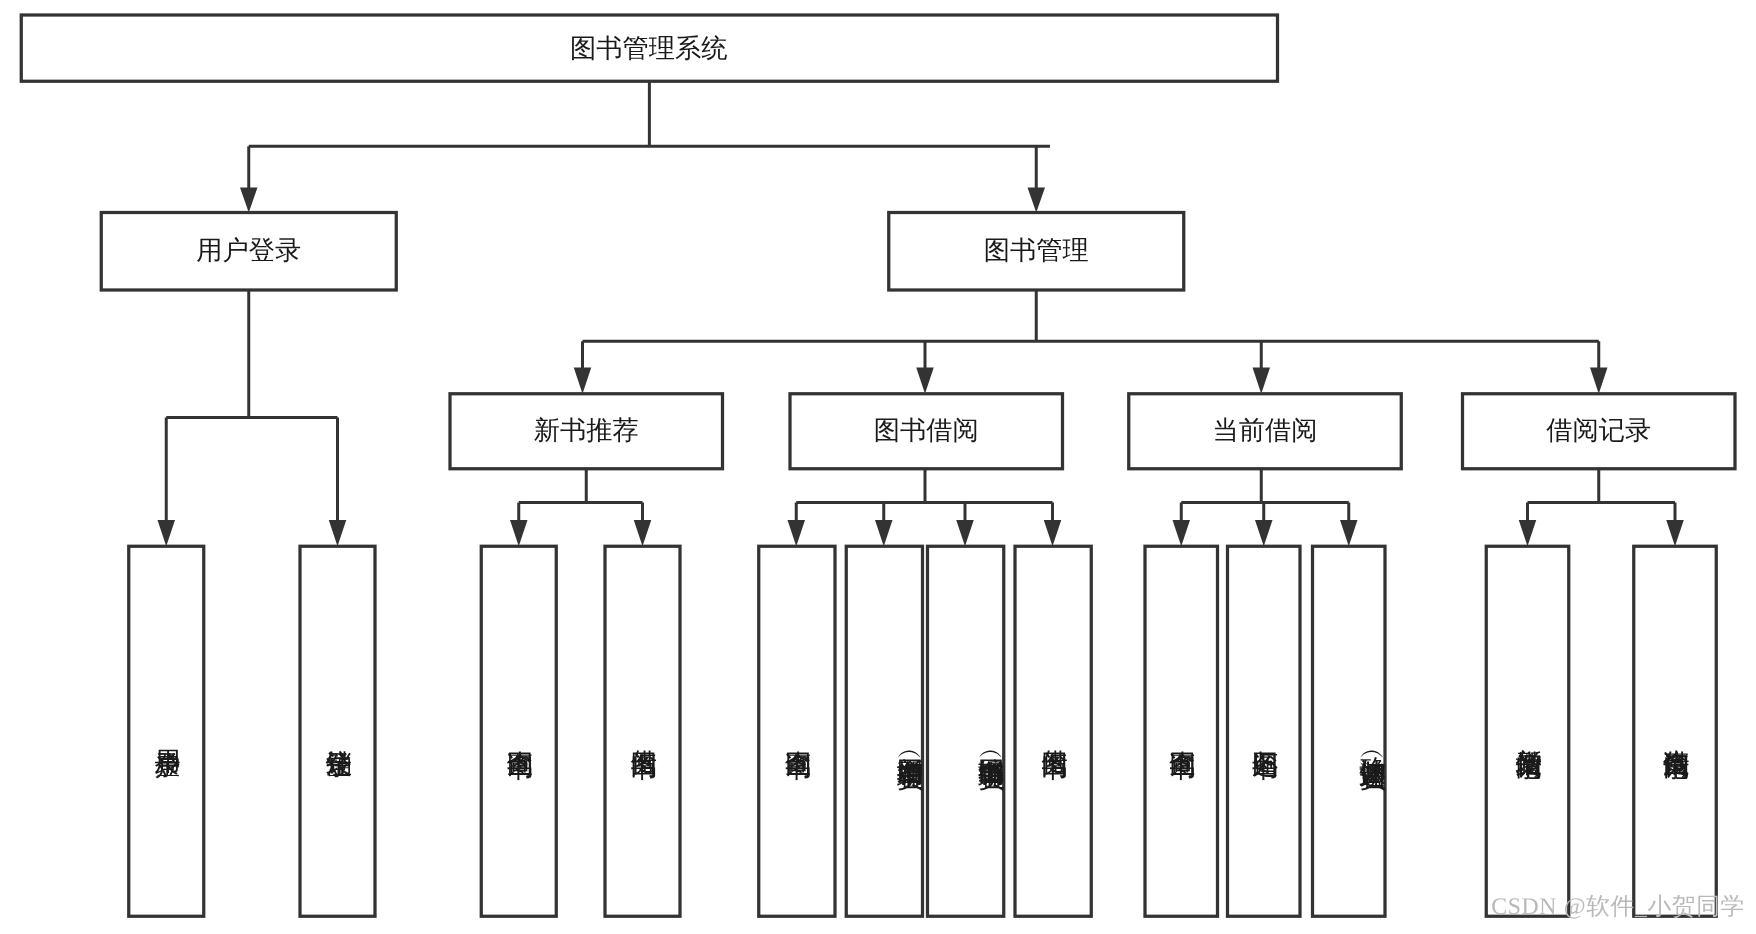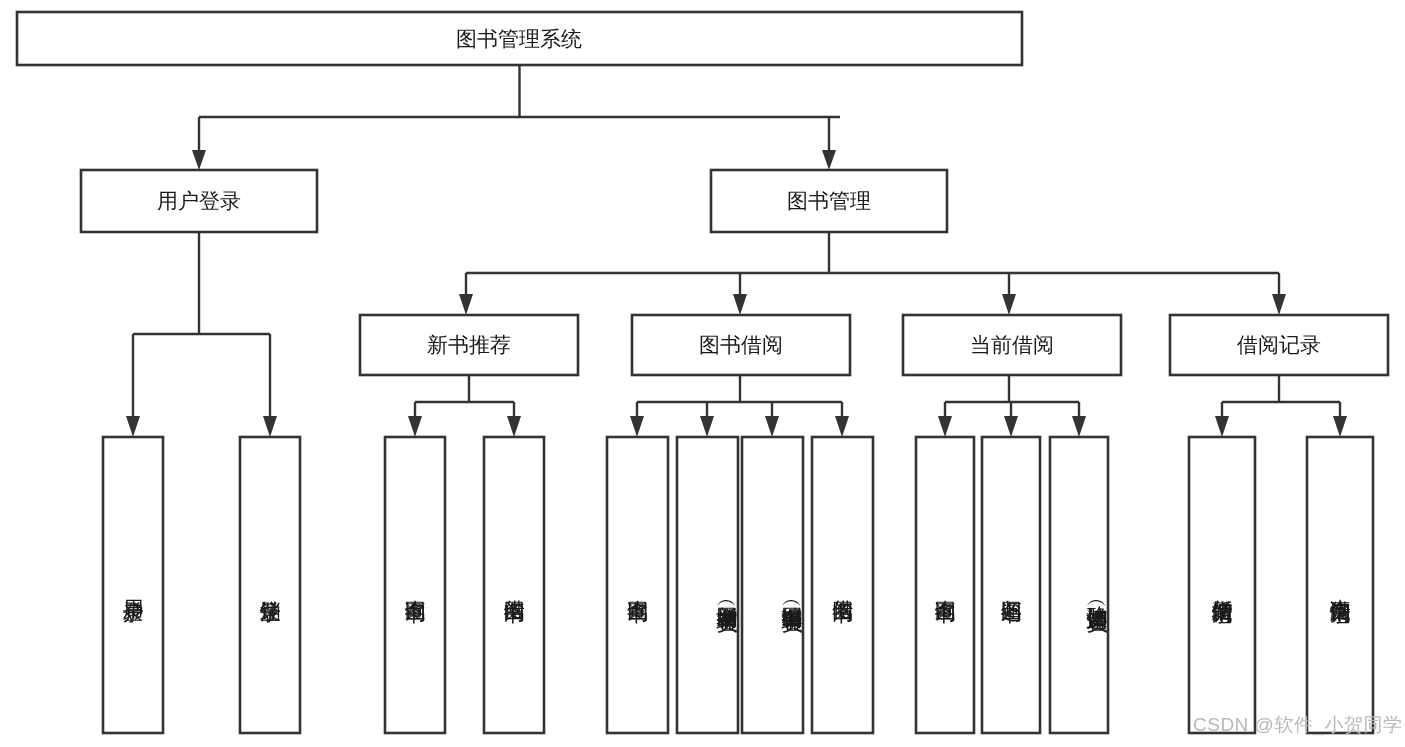--- a/index.html
+++ b/index.html
@@ -60,21 +60,21 @@
     letter-spacing: 1px;
     display: flex;
     align-items: center;
     justify-content: center;
     text-align: center;
     white-space: nowrap;
     pointer-events: none;
   }
   .watermark {
     position: absolute;
-    font-family: Liberation Sans, sans-serif;
+    font-family: Liberation Serif, serif;
     font-size: 19px;
     color: #b9b9b9;
     white-space: nowrap;
     letter-spacing: 0.5px;
   }
 </style>
 </head>
 <body>
 
 <div id="diagram-root">

